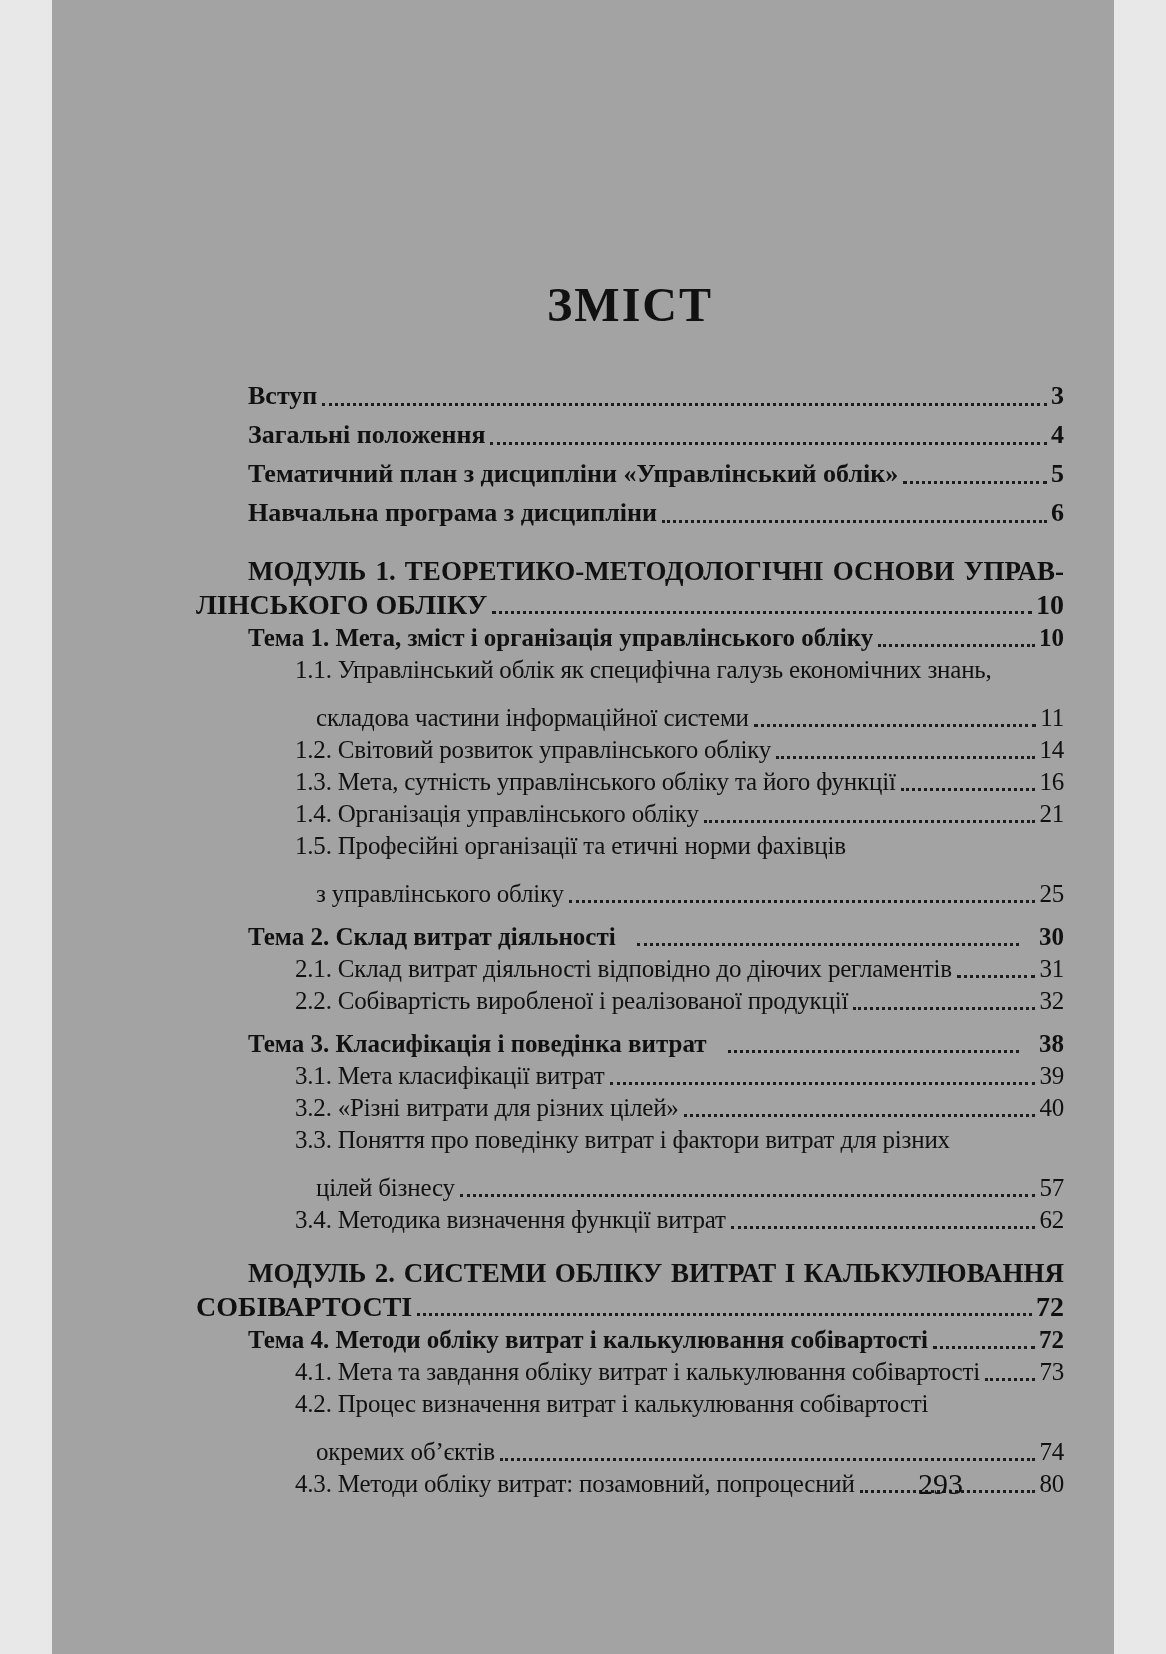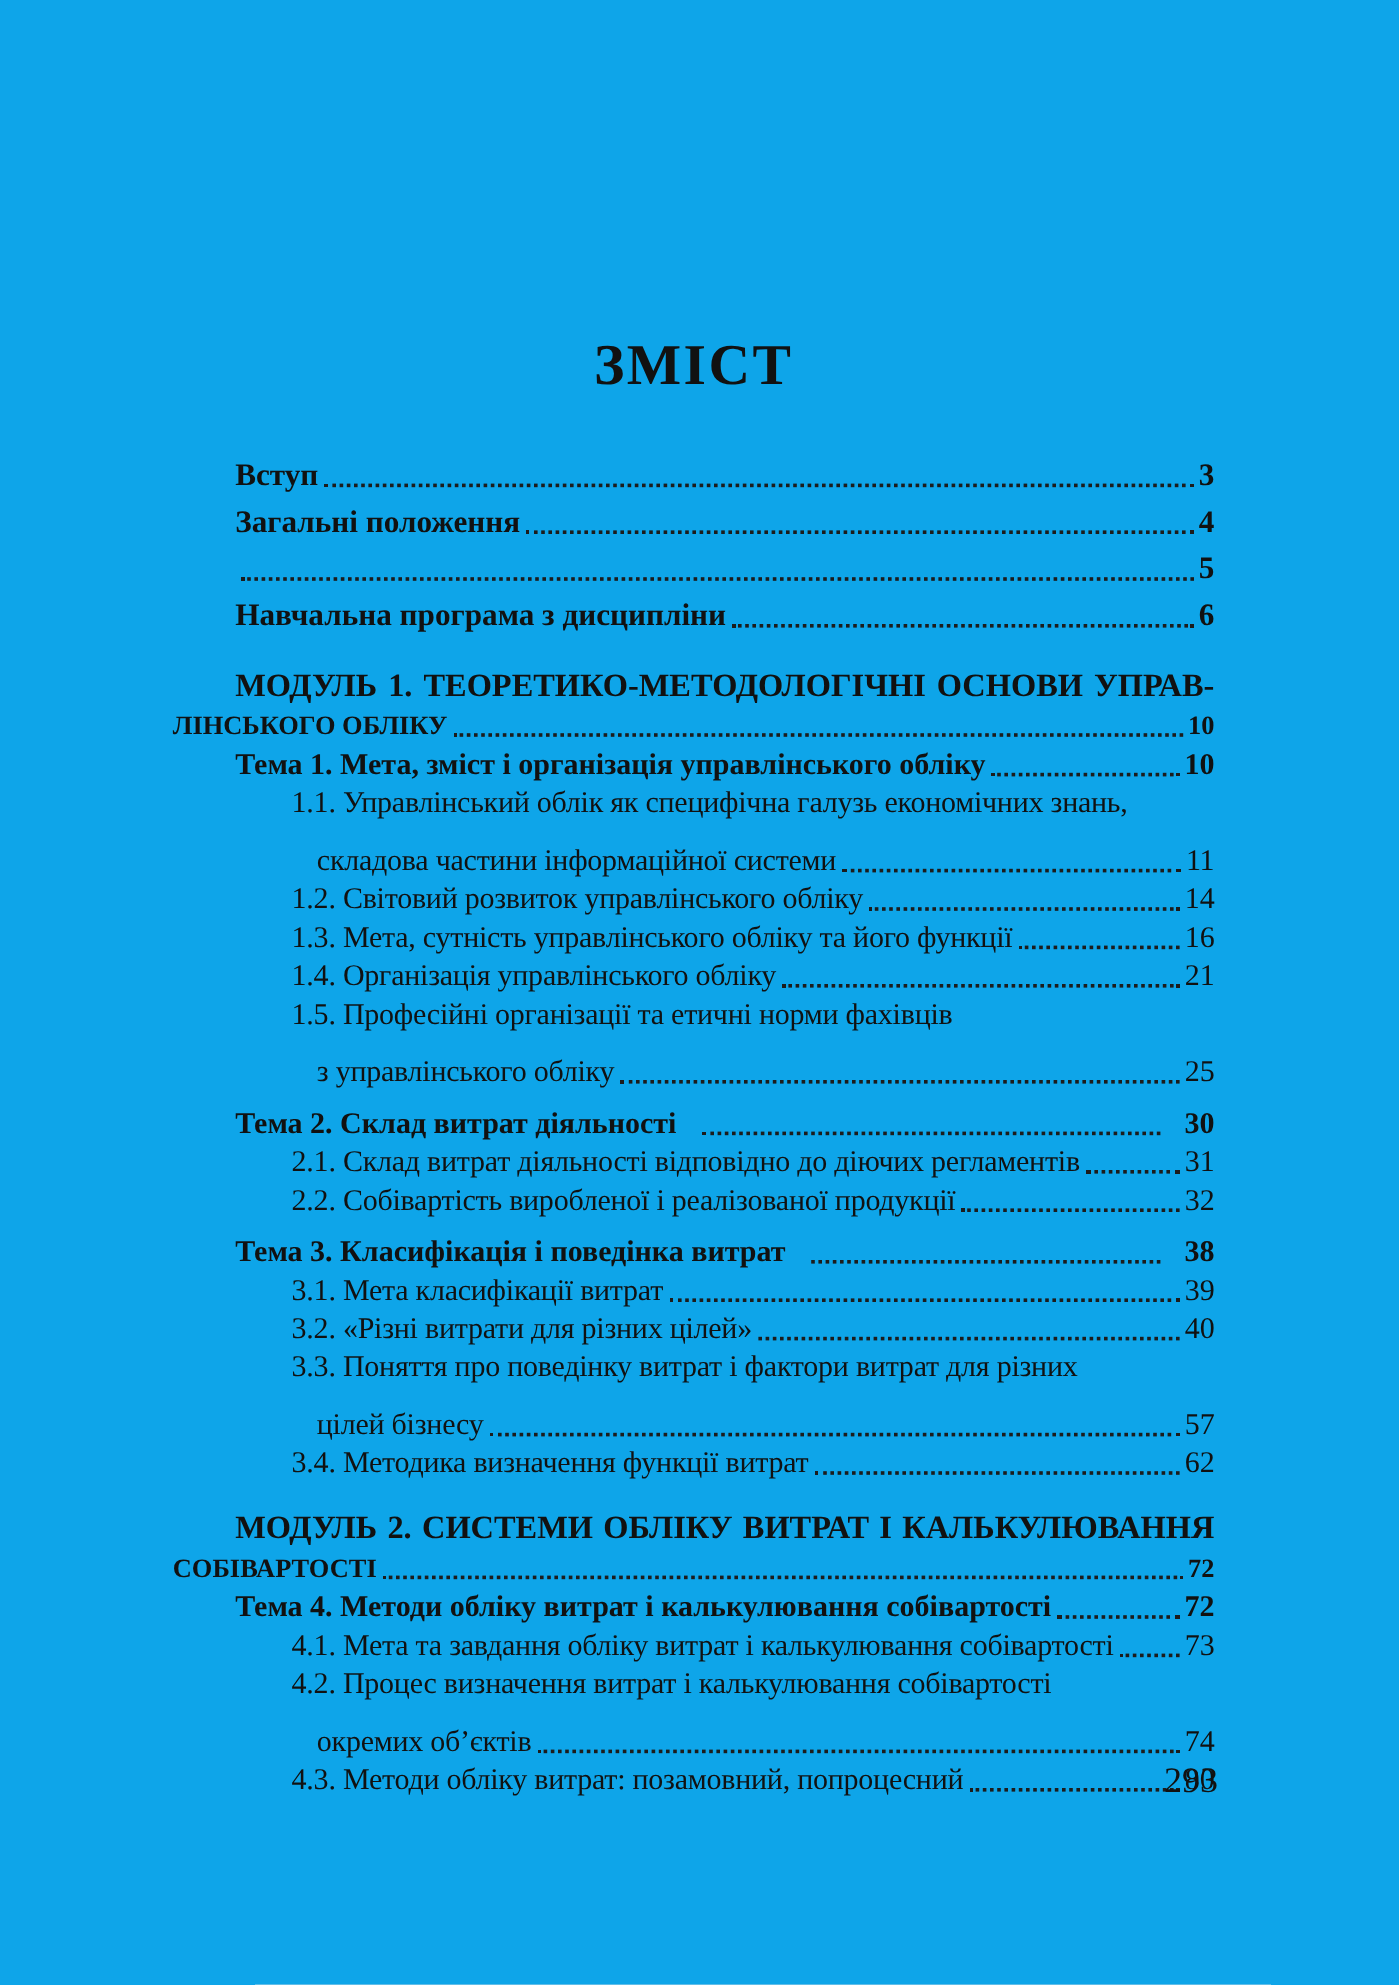--- a/index.html
+++ b/index.html
@@ -1,20 +1,20 @@
 <!DOCTYPE html>
 <html><head>
 <meta charset="utf-8">
 <style>
   html, body { margin: 0; padding: 0; background: #e8e8e8; }
   .page {
     position: relative;
-    width: 1166px;
+    width: 1062px;
     height: 1654px;
-    background: #0ea5e9;
+    background: #a3a3a3;
     margin: 0 auto;
     font-family: "Liberation Serif", "DejaVu Serif", serif;
     color: #111111;
     overflow: hidden;
   }
   .content {
     position: absolute;
     left: 144px;
     top: 0;
     width: 868px;
@@ -56,21 +56,21 @@
 
   
   .jline {
     line-height: 34px;
     font-size: 27px;
     font-weight: bold;
     padding-left: 52px;
     text-align: justify;
     text-align-last: justify;
   }
-  .modrow { line-height: 34px; font-size: 22px; }
+  .modrow { line-height: 34px; font-size: 28px; }
   .modrow .leader { margin-bottom: 8px; }
 
   
   .tema { padding-left: 52px; }
 
   
   .sub { padding-left: 99px; letter-spacing: -0.2px; }
   .cont { padding-left: 120px; letter-spacing: -0.2px; margin-top: 16px; }
 
   .mt-mod1 { margin-top: 22px; }
@@ -99,20 +99,21 @@
         <span class="txt">Вступ</span>
         <span class="leader"></span>
         <span class="pg">3</span>
       </div>
       <div class="row fm b">
         <span class="txt">Загальні положення</span>
         <span class="leader"></span>
         <span class="pg">4</span>
       </div>
       <div class="row fm b">
+        <span class="txt">Тематичний план з дисципліни «Управлінський облік»</span>
         <span class="leader"></span>
         <span class="pg">5</span>
       </div>
       <div class="row fm b">
         <span class="txt">Навчальна програма з дисципліни</span>
         <span class="leader"></span>
         <span class="pg">6</span>
       </div>
 
       <div class="jline mt-mod1">МОДУЛЬ 1. ТЕОРЕТИКО-МЕТОДОЛОГІЧНІ ОСНОВИ УПРАВ-</div>

